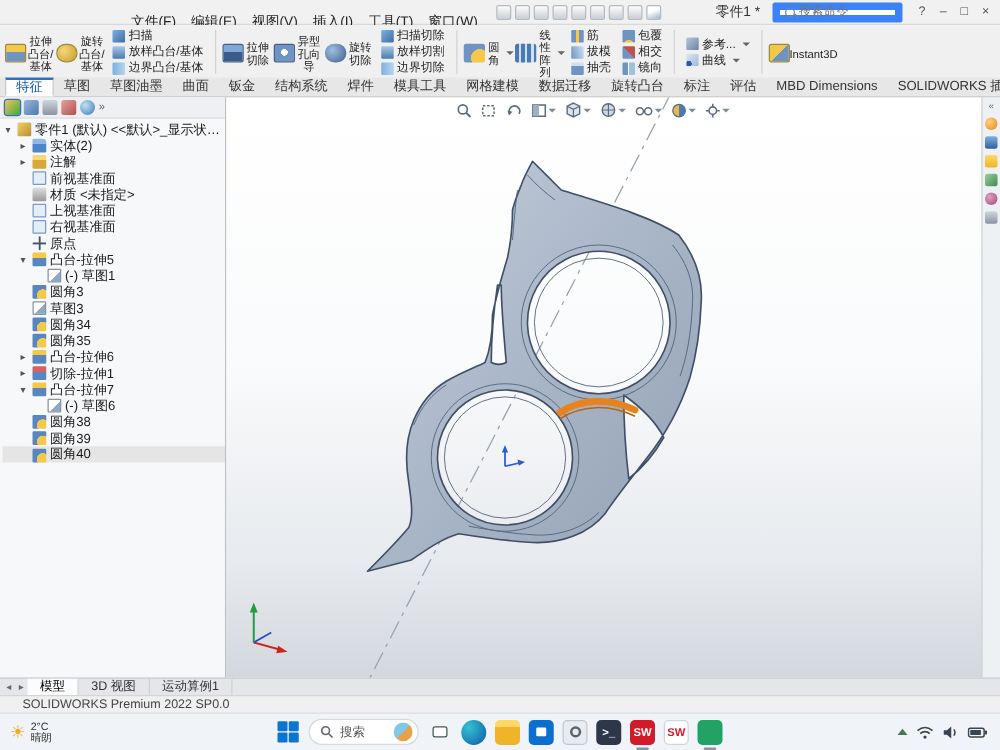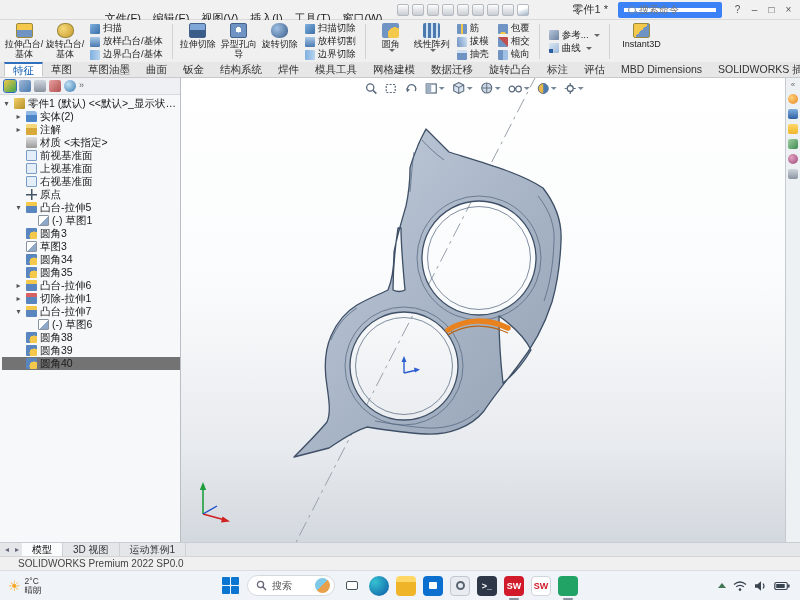--- a/index.html
+++ b/index.html
@@ -27,21 +27,21 @@
     font-family:"Liberation Sans","DejaVu Sans",sans-serif; }
   .win-ctrls { display:flex; gap:2px; margin-left:6px; align-items:center; }
   .wc { width:15px; height:15px; display:flex; align-items:center; justify-content:center;
     color:#555; font-size:10px; border-radius:2px; }
 
   
   .ribbon { height:42px; flex:none; background:#f0f0f0; display:flex; align-items:stretch;
     padding:1px 4px 0 4px; gap:2px; }
   .rgroup { display:flex; align-items:stretch; gap:1px; }
   .vsep { width:1px; background:#d2d2d2; margin:3px 3px; }
-  .bigbtn { width:40px; display:flex; flex-direction:column; align-items:center; justify-content:flex-start;
+  .bigbtn { width:40px; display:flex; flex-direction:row; align-items:center; justify-content:flex-start;
     padding-top:2px; border-radius:2px; text-align:center; }
   .blabel { font-size:9px; line-height:10px; color:#222; }
   .bicon { width:17px; height:15px; border-radius:2px; margin-bottom:1px; flex:none; }
   .smallcol { display:flex; flex-direction:column; justify-content:center; gap:1px; padding:0 2px; }
   .smallbtn { display:flex; align-items:center; gap:3px; height:12px; padding:0 2px; border-radius:2px; }
   .slabel { font-size:9.5px; color:#222; white-space:nowrap; }
   .sicon { width:10px; height:10px; border-radius:1px; flex:none; }
   .dd::after { content:""; display:inline-block; width:0;height:0; border-left:3px solid transparent;
     border-right:3px solid transparent; border-top:3px solid #666; margin-left:2px; vertical-align:middle;}
   
@@ -88,21 +88,21 @@
   .pt-dim { background:linear-gradient(135deg,#e8a0a0,#b05050); }
   .pt-dm  { background:radial-gradient(circle at 35% 35%, #bfe0f4, #3a7ab0); border-radius:50%; }
   .pt-more{ color:#666; font-size:9px; width:auto; }
 
   .tree { flex:1; overflow:hidden; padding:2px 0 0 2px; background:#f7f8fa; }
   .trow { display:flex; align-items:center; height:13px; gap:3px; padding-right:4px; white-space:nowrap; }
   .trow .arrow { width:9px; flex:none; font-size:8px; color:#555; text-align:center; line-height:13px;}
   .trow.l1 { padding-left:12px; }
   .trow.l2 { padding-left:24px; }
   .tlabel { font-size:10.5px; color:#1a1a1a; overflow:hidden; text-overflow:ellipsis; }
-  .trow.selected { background:#737373; }
+  .trow.selected { background:#e5e5e5;align-items:flex-end; }
   .ic { width:11px; height:11px; border-radius:1px; flex:none; }
   .ic-part   { background:linear-gradient(135deg,#f0d06a,#b8902a); }
   .ic-folder { background:linear-gradient(180deg,#8fb8e4 35%,#4d86c8 35%); border-radius:1px 3px 1px 1px;}
   .ic-annf   { background:linear-gradient(180deg,#f5d87a 35%,#d8a838 35%); }
   .ic-mat    { background:linear-gradient(180deg,#e0e0e0,#9a9a9a); }
   .ic-plane  { background:#e4eef8; border:1px solid #7a9cc4; }
   .ic-origin { background:
       linear-gradient(#456,#456) 50% 0/1.5px 100% no-repeat,
       linear-gradient(#456,#456) 0 50%/100% 1.5px no-repeat; }
   .ic-boss   { background:linear-gradient(180deg,#f3c84b 40%,#5a86c0 40%); }
@@ -370,27 +370,27 @@
         <span class="ic ic-folder"></span>
         <span class="tlabel">实体(2)</span>
       </div>
       <div class="trow l1">
         <span class="arrow">▸</span>
         <span class="ic ic-annf"></span>
         <span class="tlabel">注解</span>
       </div>
       <div class="trow l1">
         <span class="arrow"></span>
+        <span class="ic ic-plane"></span>
+        <span class="tlabel">前视基准面</span>
+      </div>
+      <div class="trow l1">
+        <span class="arrow"></span>
         <span class="ic ic-mat"></span>
         <span class="tlabel">材质 &lt;未指定&gt;</span>
-      </div>
-      <div class="trow l1">
-        <span class="arrow"></span>
-        <span class="ic ic-plane"></span>
-        <span class="tlabel">前视基准面</span>
       </div>
       <div class="trow l1">
         <span class="arrow"></span>
         <span class="ic ic-plane"></span>
         <span class="tlabel">上视基准面</span>
       </div>
       <div class="trow l1">
         <span class="arrow"></span>
         <span class="ic ic-plane"></span>
         <span class="tlabel">右视基准面</span>

